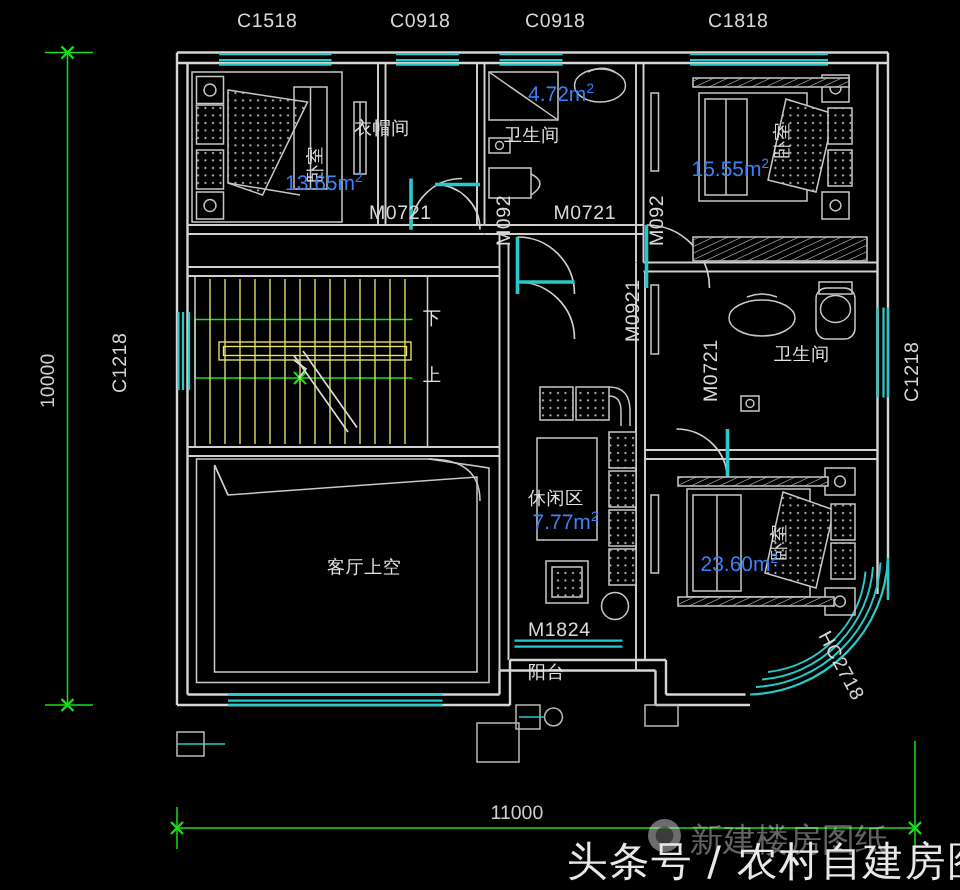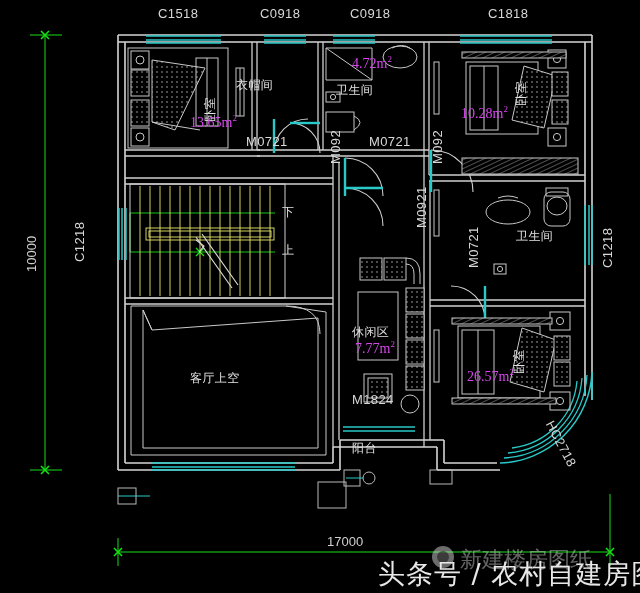--- a/index.html
+++ b/index.html
@@ -2,24 +2,24 @@
 <html><head>
 <meta charset="utf-8">
 <style>
   html,body{margin:0;padding:0;background:#000;}
   body{width:640px;height:593px;overflow:hidden;
        font-family:"Liberation Sans","DejaVu Sans",sans-serif;}
   #stage{position:relative;width:640px;height:593px;background:#000;}
   svg#plan{position:absolute;left:0;top:0;width:640px;height:593px;display:block;}
   .lbl{position:absolute;color:#d8d8d8;font-size:13px;letter-spacing:.4px;
        white-space:nowrap;font-family:"Liberation Sans",sans-serif;}
-  .lbl.big{font-size:14px;}
+  .lbl.big{font-size:14px;margin-left:28px;}
   .lbl.cn{font-size:12px;color:#e2e2e2;}
-  .area{position:absolute;color:#d946ef;font-size:14px;white-space:nowrap;
-        font-family:Liberation Serif, serif;}
+  .area{position:absolute;color:#3b82f6;font-size:14px;white-space:nowrap;
+        font-family:Liberation Sans, sans-serif;}
   .area sup{font-size:9px;vertical-align:super;}
   .rot90{transform-origin:left top;transform:rotate(-90deg);}
   .dim{position:absolute;color:#cfcfcf;font-size:13px;white-space:nowrap;}
   .wm{position:absolute;color:#e8e8e8;font-size:27px;white-space:nowrap;
       font-family:"DejaVu Sans",sans-serif;letter-spacing:1px;}
   .wmfade{position:absolute;color:rgba(235,235,235,.42);font-size:22px;
       white-space:nowrap;font-family:"DejaVu Sans",sans-serif;}
   .wmlogo{position:absolute;width:22px;height:22px;border-radius:50%;
       background:rgba(240,240,240,.45);}
   .wmlogo:after{content:"";position:absolute;left:5px;top:5px;width:12px;height:12px;
@@ -326,63 +326,63 @@
       <line x1="346" y1="478" x2="363" y2="478" stroke="#29c9c9"></line>
       <rect x="430" y="470" width="22" height="14"></rect>
       <line x1="118" y1="496" x2="150" y2="496" stroke="#29c9c9"></line>
       <rect x="118" y="488" width="18" height="16"></rect>
     </g>
   </svg>
 
   <div class="lbl" style="left:158px;top:6px">C1518</div>
   <div class="lbl" style="left:260px;top:6px">C0918</div>
   <div class="lbl" style="left:350px;top:6px">C0918</div>
-  <div class="lbl" style="left:488px;top:6px">C1818</div>
+  <div class="lbl" style="left:472px;top:6px">C1818</div>
 
   <div class="lbl rot90" style="left:72px;top:262px">C1218</div>
   <div class="lbl rot90" style="left:600px;top:268px">C1218</div>
   <div class="lbl" style="left:556px;top:418px;transform-origin:left top;transform:rotate(62deg)">HC2718</div>
 
   <div class="lbl" style="left:246px;top:134px">M0721</div>
   <div class="lbl rot90" style="left:328px;top:164px">M092</div>
   <div class="lbl" style="left:369px;top:134px">M0721</div>
   <div class="lbl rot90" style="left:430px;top:164px">M092</div>
   <div class="lbl rot90" style="left:414px;top:228px">M0921</div>
   <div class="lbl rot90" style="left:466px;top:268px">M0721</div>
-  <div class="lbl" style="left:352px;top:392px">M1824</div>
+  <div class="lbl" style="left:352px;top:412px">M1824</div>
 
   <div class="lbl cn rot90" style="left:202px;top:122px">卧室</div>
   <div class="lbl cn" style="left:236px;top:77px">衣帽间</div>
   <div class="lbl cn" style="left:336px;top:82px">卫生间</div>
   <div class="lbl cn rot90" style="left:513px;top:106px">卧室</div>
   <div class="lbl cn" style="left:516px;top:228px">卫生间</div>
   <div class="lbl cn rot90" style="left:511px;top:374px">卧室</div>
   <div class="lbl cn" style="left:352px;top:324px">休闲区</div>
   <div class="lbl cn big" style="left:190px;top:370px">客厅上空</div>
   <div class="lbl cn" style="left:352px;top:440px">阳台</div>
 
   <div class="area" style="left:190px;top:113px">
     <span>13.65m</span><sup>2</sup>
   </div>
   <div class="area" style="left:352px;top:54px">
     <span>4.72m</span><sup>2</sup>
   </div>
   <div class="area" style="left:461px;top:104px">
-    <span>10.28m</span><sup>2</sup>
+    <span>15.55m</span><sup>2</sup>
   </div>
   <div class="area" style="left:467px;top:367px">
-    <span>26.57m</span><sup>2</sup>
+    <span>23.60m</span><sup>2</sup>
   </div>
   <div class="area" style="left:355px;top:339px">
     <span>7.77m</span><sup>2</sup>
   </div>
 
   <div class="lbl cn" style="left:282px;top:204px">下</div>
   <div class="lbl cn" style="left:282px;top:242px">上</div>
 
   <div class="dim rot90" style="left:24px;top:272px">10000</div>
-  <div class="dim" style="left:327px;top:534px">17000</div>
+  <div class="dim" style="left:327px;top:534px">11000</div>
 
   <div class="wmfade" style="left:460px;top:545px">新建楼房图纸</div>
   <div class="wmlogo" style="left:432px;top:546px"></div>
   <div class="wm" style="left:378px;top:556px">头条号 / 农村自建房图纸</div>
 
 </div>
 
 </body></html>

